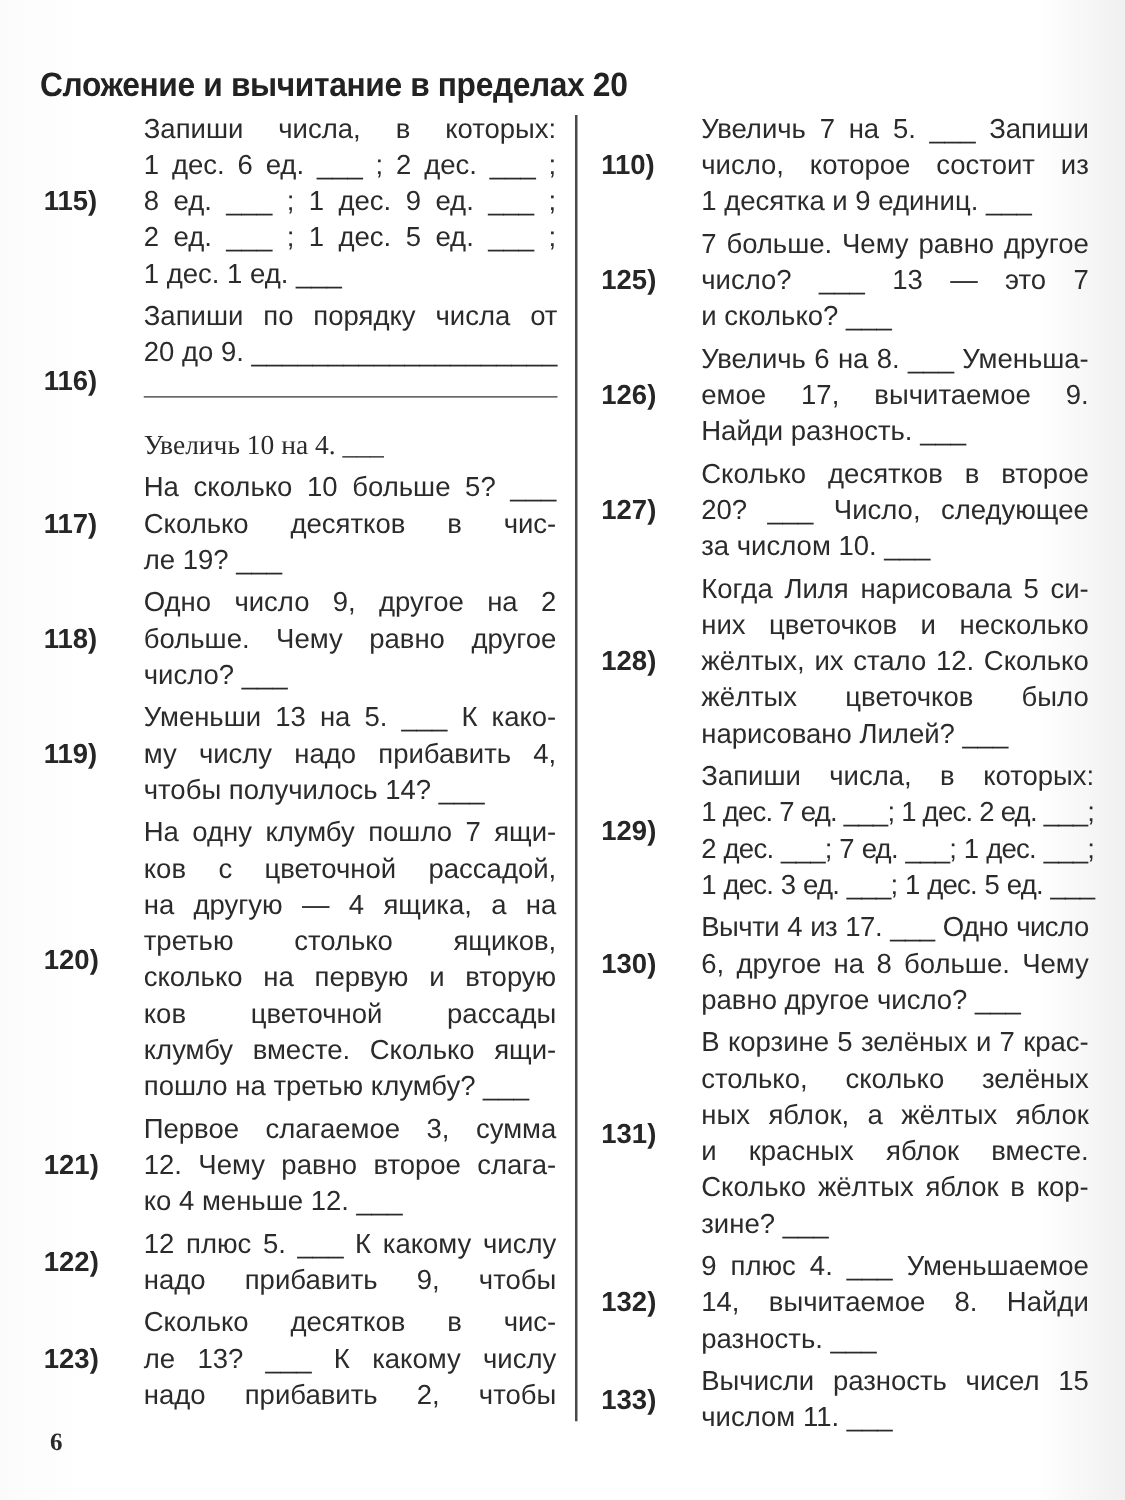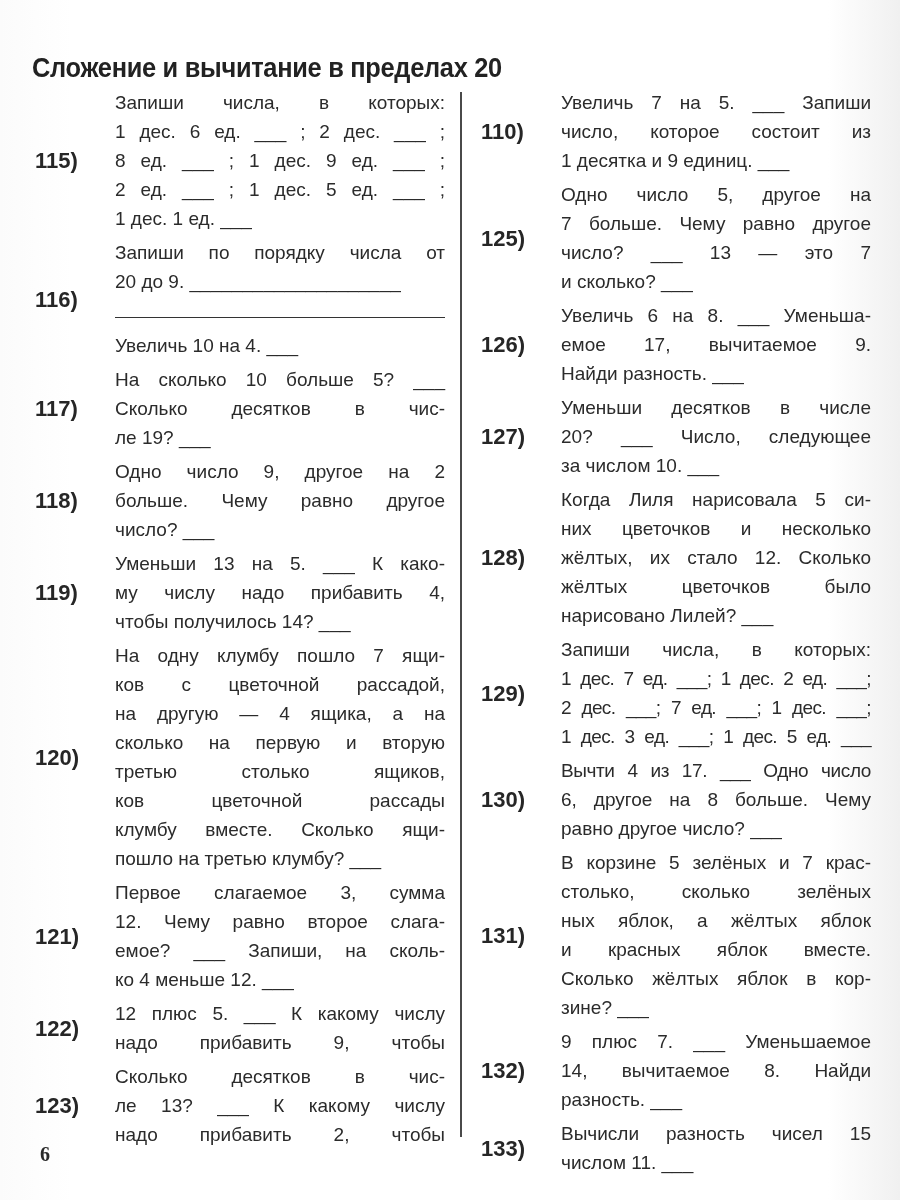--- a/index.html
+++ b/index.html
@@ -57,21 +57,21 @@
     .task-num {
       flex: 0 0 80px;
       font-weight: bold;
       font-size: 22px;
       line-height: 29px;
       color: #262626;
       white-space: nowrap;
     }
     .task-body {
       flex: 1 1 auto;
-      font-size: 19px;
+      font-size: 22px;
       line-height: 29px;
       color: #2b2b2b;
     }
     .line {
       display: block;
       white-space: nowrap;
       text-align: justify;
       text-align-last: justify;
     }
     .line.last {
@@ -114,21 +114,21 @@
         <span class="line last">1 дес. 1 ед. ___</span>
       </div>
     </div>
 
     <div class="task">
       <div class="task-num">116)</div>
       <div class="task-body">
         <span class="line">Запиши по порядку числа от</span>
         <span class="line last">20 до 9. ____________________</span>
         <span class="line rule"></span>
-        <span class="line last" style="margin-top:13px;">Увеличь 10 на 4. ___</span>
+        <span class="line last" style="margin-top:23px;font-family:Liberation Serif, serif;">Увеличь 10 на 4. ___</span>
       </div>
     </div>
 
     <div class="task">
       <div class="task-num">117)</div>
       <div class="task-body">
         <span class="line">На сколько 10 больше 5? ___</span>
         <span class="line">Сколько десятков в чис-</span>
         <span class="line last">ле 19? ___</span>
       </div>
@@ -151,34 +151,33 @@
         <span class="line last">чтобы получилось 14? ___</span>
       </div>
     </div>
 
     <div class="task">
       <div class="task-num">120)</div>
       <div class="task-body">
         <span class="line">На одну клумбу пошло 7 ящи-</span>
         <span class="line">ков с цветочной рассадой,</span>
         <span class="line">на другую — 4 ящика, а на</span>
+        <span class="line">третью столько ящиков,</span>
         <span class="line">сколько на первую и вторую</span>
-        <span class="line">третью столько ящиков,</span>
         <span class="line">ков цветочной рассады</span>
         <span class="line">клумбу вместе. Сколько ящи-</span>
         <span class="line last">пошло на третью клумбу? ___</span>
       </div>
     </div>
 
     <div class="task">
       <div class="task-num">121)</div>
       <div class="task-body">
         <span class="line">Первое слагаемое 3, сумма</span>
         <span class="line">12. Чему равно второе слага-</span>
-        <span class="line">емое? ___ Запиши, на сколь-</span>
         <span class="line last">ко 4 меньше 12. ___</span>
       </div>
     </div>
 
     <div class="task">
       <div class="task-num">122)</div>
       <div class="task-body">
         <span class="line">12 плюс 5. ___ К какому числу</span>
         <span class="line">надо прибавить 9, чтобы</span>
       </div>
@@ -201,40 +200,39 @@
       <div class="task-body">
         <span class="line">Увеличь 7 на 5. ___ Запиши</span>
         <span class="line">число, которое состоит из</span>
         <span class="line last">1 десятка и 9 единиц. ___</span>
       </div>
     </div>
 
     <div class="task">
       <div class="task-num">125)</div>
       <div class="task-body">
-        <span class="line">Одно число 5, другое на</span>
         <span class="line">7 больше. Чему равно другое</span>
         <span class="line">число? ___ 13 — это 7</span>
         <span class="line last">и сколько? ___</span>
       </div>
     </div>
 
     <div class="task">
       <div class="task-num">126)</div>
       <div class="task-body">
         <span class="line">Увеличь 6 на 8. ___ Уменьша-</span>
         <span class="line">емое 17, вычитаемое 9.</span>
         <span class="line last">Найди разность. ___</span>
       </div>
     </div>
 
     <div class="task">
       <div class="task-num">127)</div>
       <div class="task-body">
-        <span class="line">Уменьши десятков в числе</span>
+        <span class="line">Сколько десятков в второе</span>
         <span class="line">20? ___ Число, следующее</span>
         <span class="line last">за числом 10. ___</span>
       </div>
     </div>
 
     <div class="task">
       <div class="task-num">128)</div>
       <div class="task-body">
         <span class="line">Когда Лиля нарисовала 5 си-</span>
         <span class="line">них цветочков и несколько</span>
@@ -271,21 +269,21 @@
         <span class="line">ных яблок, а жёлтых яблок</span>
         <span class="line">и красных яблок вместе.</span>
         <span class="line">Сколько жёлтых яблок в кор-</span>
         <span class="line last">зине? ___</span>
       </div>
     </div>
 
     <div class="task">
       <div class="task-num">132)</div>
       <div class="task-body">
-        <span class="line">9 плюс 7. ___ Уменьшаемое</span>
+        <span class="line">9 плюс 4. ___ Уменьшаемое</span>
         <span class="line">14, вычитаемое 8. Найди</span>
         <span class="line last">разность. ___</span>
       </div>
     </div>
 
     <div class="task">
       <div class="task-num">133)</div>
       <div class="task-body">
         <span class="line">Вычисли разность чисел 15</span>
         <span class="line last">числом 11. ___</span>

